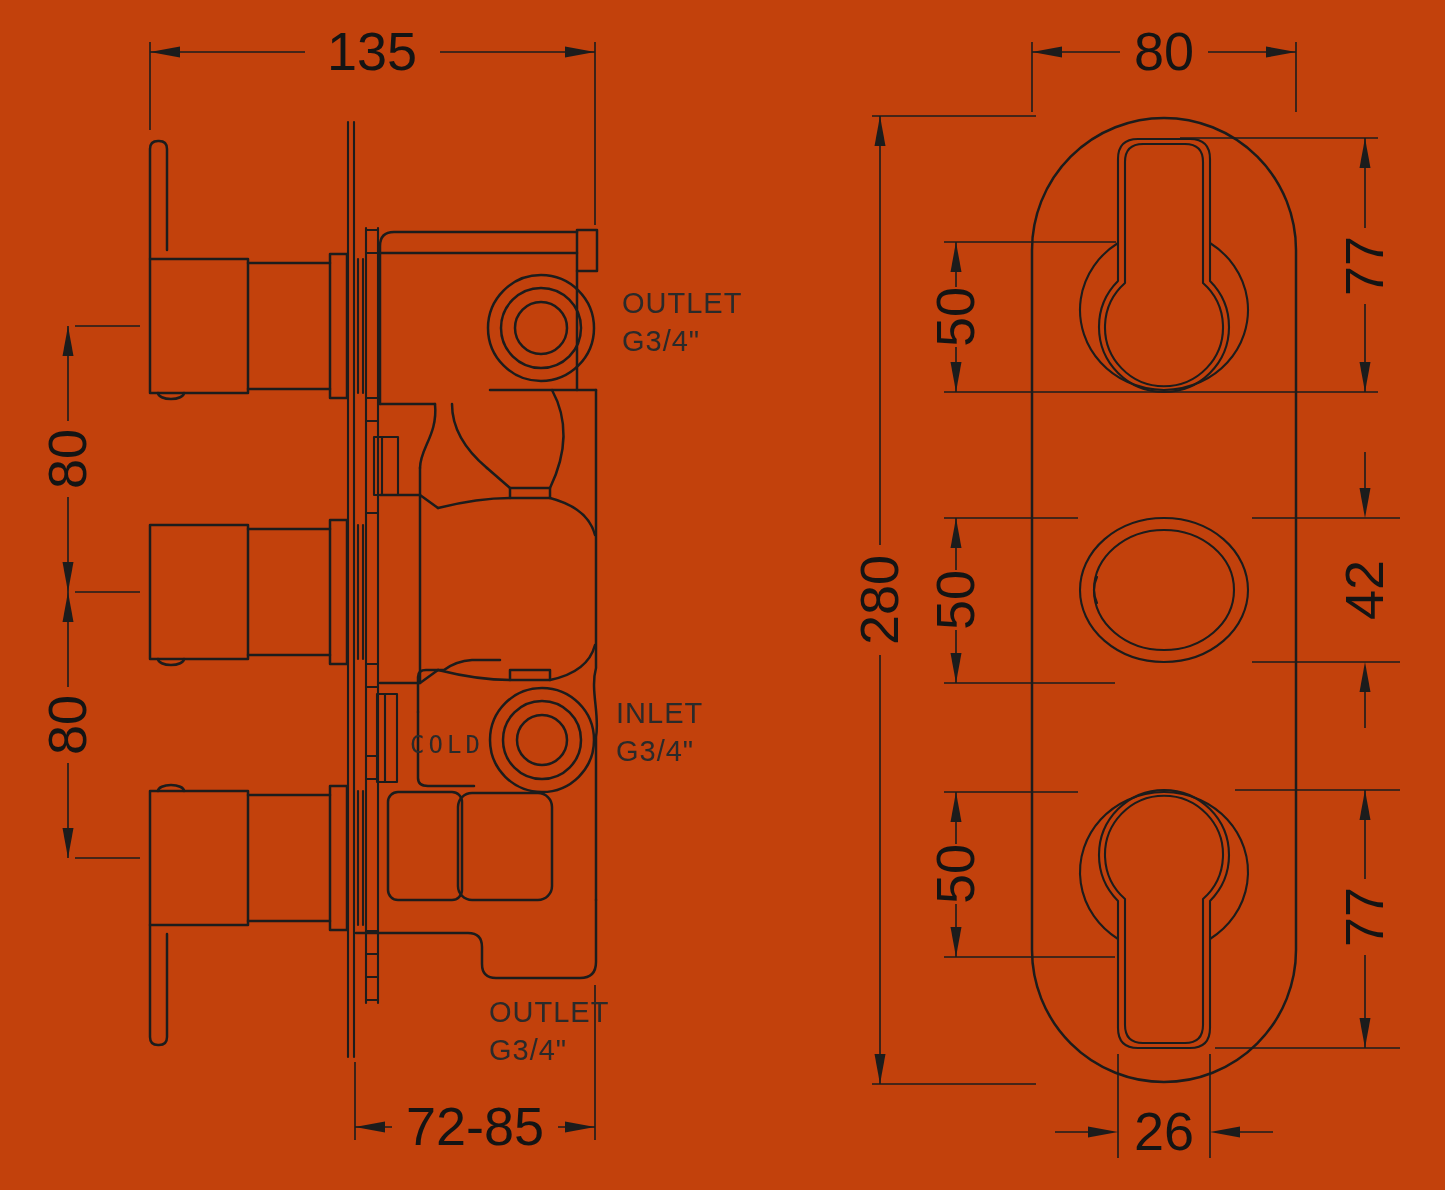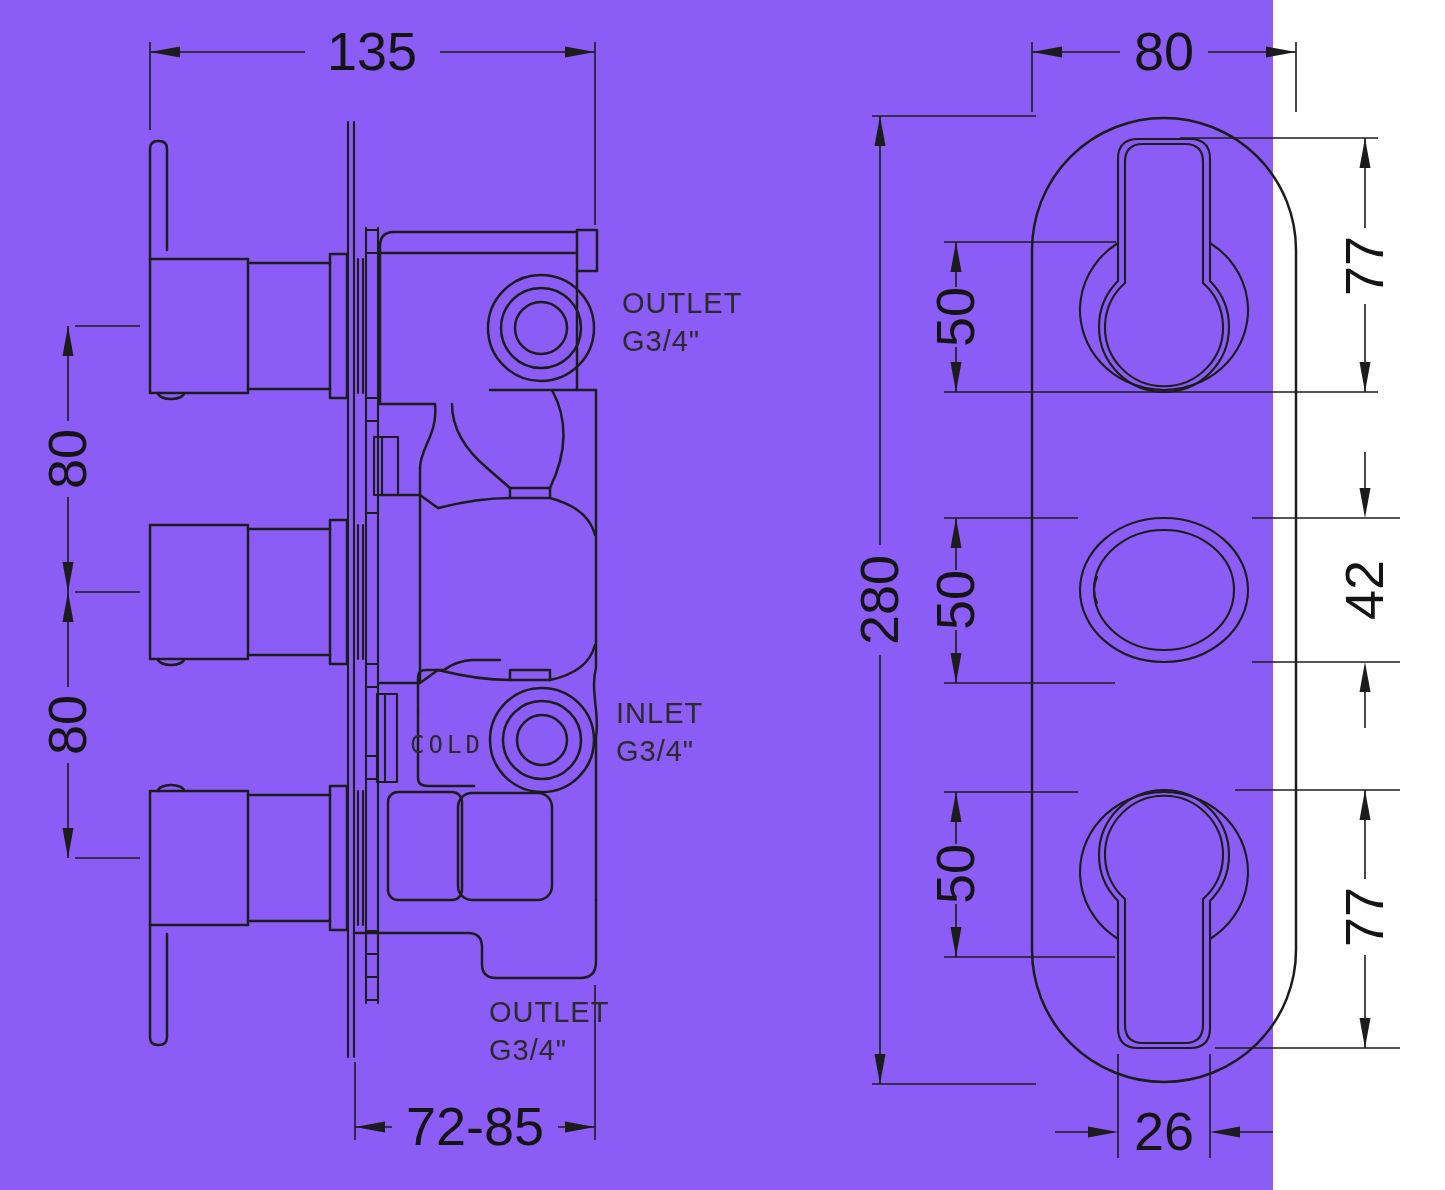--- a/index.html
+++ b/index.html
@@ -1,16 +1,16 @@
 <!DOCTYPE html>
 <html><head>
 <meta charset="utf-8">
 <style>
   html,body{margin:0;padding:0;background:#fff;}
-  .stage{width:1273px;height:1190px;background:#8b5cf6;position:relative;font-family:"Liberation Sans",sans-serif;text-decoration:underline;}
+  .stage{width:1445px;height:1190px;background:#c2410c;position:relative;font-family:"Liberation Sans",sans-serif;text-decoration:underline;}
   svg{display:block;}
   .ln  {fill:none;stroke:#1c1c1c;stroke-width:2.5;stroke-linecap:round;stroke-linejoin:round;}
   .ln2 {fill:none;stroke:#1c1c1c;stroke-width:2.1;stroke-linecap:round;stroke-linejoin:round;}
   .dim {fill:none;stroke:#1c1c1c;stroke-width:1.6;stroke-linecap:butt;}
   .arr {fill:#1c1c1c;stroke:none;}
   .dimtxt{font-family:"Liberation Sans",sans-serif;font-size:54px;fill:#141414;text-anchor:middle;}
   .lbl {font-family:"Liberation Sans",sans-serif;font-size:29px;fill:#2a2a2a;letter-spacing:1px;}
   .cold{font-family:"DejaVu Sans Mono",monospace;font-size:24px;fill:#2a2a2a;letter-spacing:4px;text-anchor:middle;}
 </style>
 </head>

